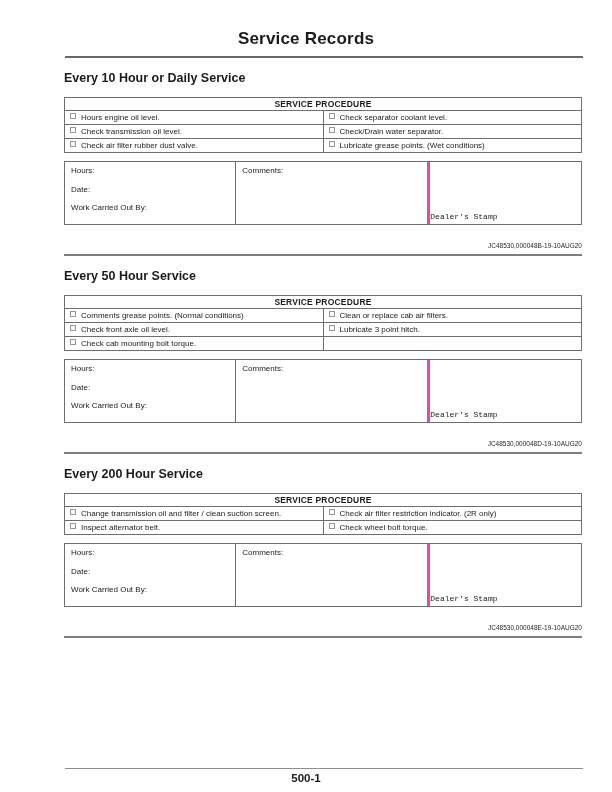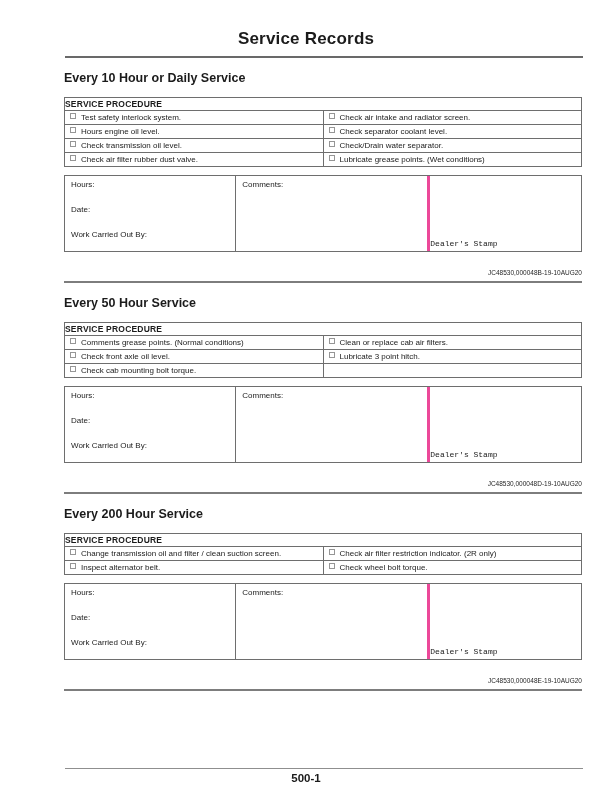--- a/index.html
+++ b/index.html
@@ -47,21 +47,21 @@
   }
   table.proc th, table.proc td {
     border: 1px solid #6e6e6e;
     font-weight: normal;
     padding: 0;
   }
   table.proc th {
     height: 12px;
     font-size: 8.5px;
     font-weight: bold;
-    text-align: left;
+    text-align: center;
     letter-spacing: 0.2px;
   }
   table.proc td {
     width: 50%;
     height: 13px;
     font-size: 8px;
     padding: 0 4px 0 5px;
     vertical-align: middle;
     white-space: nowrap;
     overflow: hidden;
@@ -70,21 +70,21 @@
     display: inline-block;
     width: 4px;
     height: 4px;
     border: 1px solid #969696;
     background: #ffffff;
     margin-right: 5px;
     vertical-align: 1px;
   }
   .rbox {
     margin-top: 8px;
-    height: 77px;
+    height: 64px;
     border: 1px solid #6e6e6e;
     display: flex;
     box-sizing: border-box;
     font-size: 8px;
   }
   .rb-col { box-sizing: border-box; }
   .rb-left {
     flex: 0 0 33.2%;
     border-right: 1px solid #6e6e6e;
     padding: 4px 6px 12px 6px;
@@ -147,24 +147,20 @@
   <section>
     <h2 class="sec-h">Every 10 Hour or Daily Service</h2>
     <table class="proc">
       <thead>
         <tr>
           <th colspan="2">SERVICE PROCEDURE</th>
         </tr>
       </thead>
       <tbody>
         <tr>
-          <td><span class="cb"></span><span>Test safety interlock system.</span></td>
-          <td><span class="cb"></span><span>Check air intake and radiator screen.</span></td>
-        </tr>
-        <tr>
           <td><span class="cb"></span><span>Hours engine oil level.</span></td>
           <td><span class="cb"></span><span>Check separator coolant level.</span></td>
         </tr>
         <tr>
           <td><span class="cb"></span><span>Check transmission oil level.</span></td>
           <td><span class="cb"></span><span>Check/Drain water separator.</span></td>
         </tr>
         <tr>
           <td><span class="cb"></span><span>Check air filter rubber dust valve.</span></td>
           <td><span class="cb"></span><span>Lubricate grease points. (Wet conditions)</span></td>

